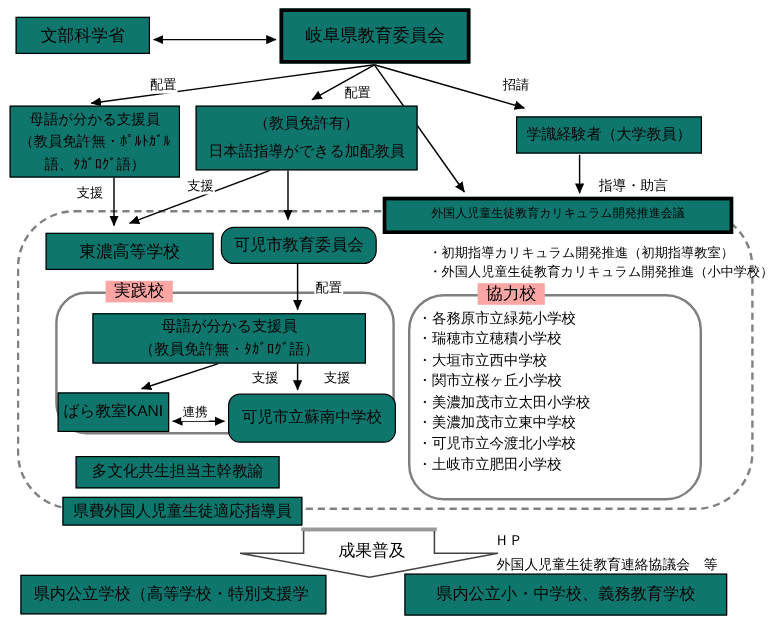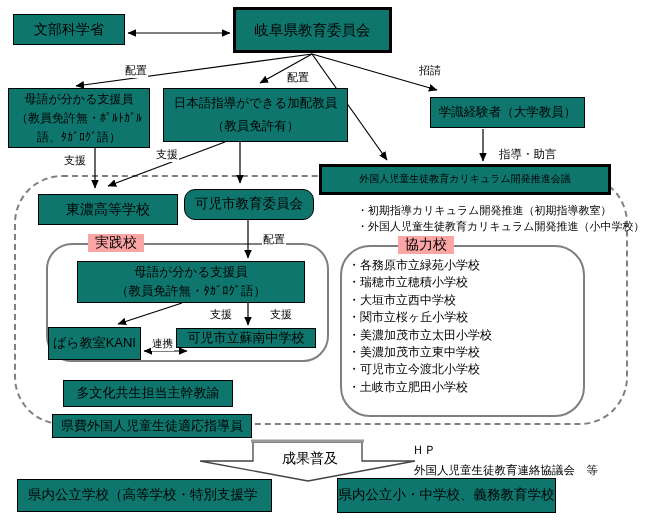--- a/index.html
+++ b/index.html
@@ -59,22 +59,22 @@
   <span>岐阜県教育委員会</span>
 </div>
 
 <div class="box multiline z2" style="left:8px;top:88px;width:142px;height:60px;font-size:12px;line-height:19px;">
   <span>母語が分かる支援員</span>
   <span>（教員免許無・ﾎﾟﾙﾄｶﾞﾙ</span>
   <span>語、ﾀｶﾞﾛｸﾞ語）</span>
 </div>
 
 <div class="box multiline z2" style="left:163px;top:88px;width:185px;height:54px;font-size:12.5px;justify-content:space-between;padding:7px 0 6px 0;">
+  <span>（教員免許有）</span>
   <span>日本語指導ができる加配教員</span>
-  <span>（教員免許有）</span>
 </div>
 
 <div class="box z2" style="left:430px;top:97px;width:155px;height:31px;font-size:12.5px;">
   <span>学識経験者（大学教員）</span>
 </div>
 
 <div class="box thick z2" style="left:319px;top:164px;width:292px;height:31px;font-size:10px;white-space:nowrap;">
   <span>外国人児童生徒教育カリキュラム開発推進会議</span>
 </div>
 
@@ -88,37 +88,37 @@
 
 <div class="box multiline z2" style="left:77px;top:261px;width:228px;height:42px;font-size:12.5px;line-height:19px;">
   <span>母語が分かる支援員</span>
   <span>（教員免許無・ﾀｶﾞﾛｸﾞ語）</span>
 </div>
 
 <div class="box z2" style="left:48px;top:327px;width:93px;height:33px;font-size:13px;">
   <span>ばら教室KANI</span>
 </div>
 
-<div class="box z2" style="left:176px;top:328px;width:140px;height:20px;font-size:13px;">
+<div class="box z2" style="left:190px;top:328px;width:140px;height:41px;font-size:13px;border-radius:10px;">
   <span>可児市立蘇南中学校</span>
 </div>
 
 <div class="box z2" style="left:63px;top:380px;width:170px;height:27px;font-size:13px;">
   <span>多文化共生担当主幹教諭</span>
 </div>
 
 <div class="box z2" style="left:52px;top:414px;width:200px;height:24px;font-size:13px;">
   <span>県費外国人児童生徒適応指導員</span>
 </div>
 
 <div class="box z2" style="left:17px;top:479px;width:255px;height:33px;font-size:13.5px;justify-content:flex-start;padding-left:10px;white-space:nowrap;overflow:hidden;">
   <span>県内公立学校（高等学校・特別支援学</span>
 </div>
 
-<div class="box z2" style="left:337px;top:478px;width:219px;height:35px;font-size:13.5px;">
+<div class="box z2" style="left:337px;top:478px;width:269px;height:35px;font-size:13.5px;">
   <span>県内公立小・中学校、義務教育学校</span>
 </div>
 
 <div class="grp-lbl z2" style="left:88px;top:234px;">実践校</div>
 <div class="grp-lbl z2" style="left:398px;top:236px;">協力校</div>
 
 <div class="lbl z3" style="left:124px;top:63px;">配置</div>
 <div class="lbl z3" style="left:286px;top:70px;">配置</div>
 <div class="lbl z3" style="left:418px;top:63px;">招請</div>
 <div class="lbl z3" style="left:498px;top:147px;font-size:11.5px;">指導・助言</div>

